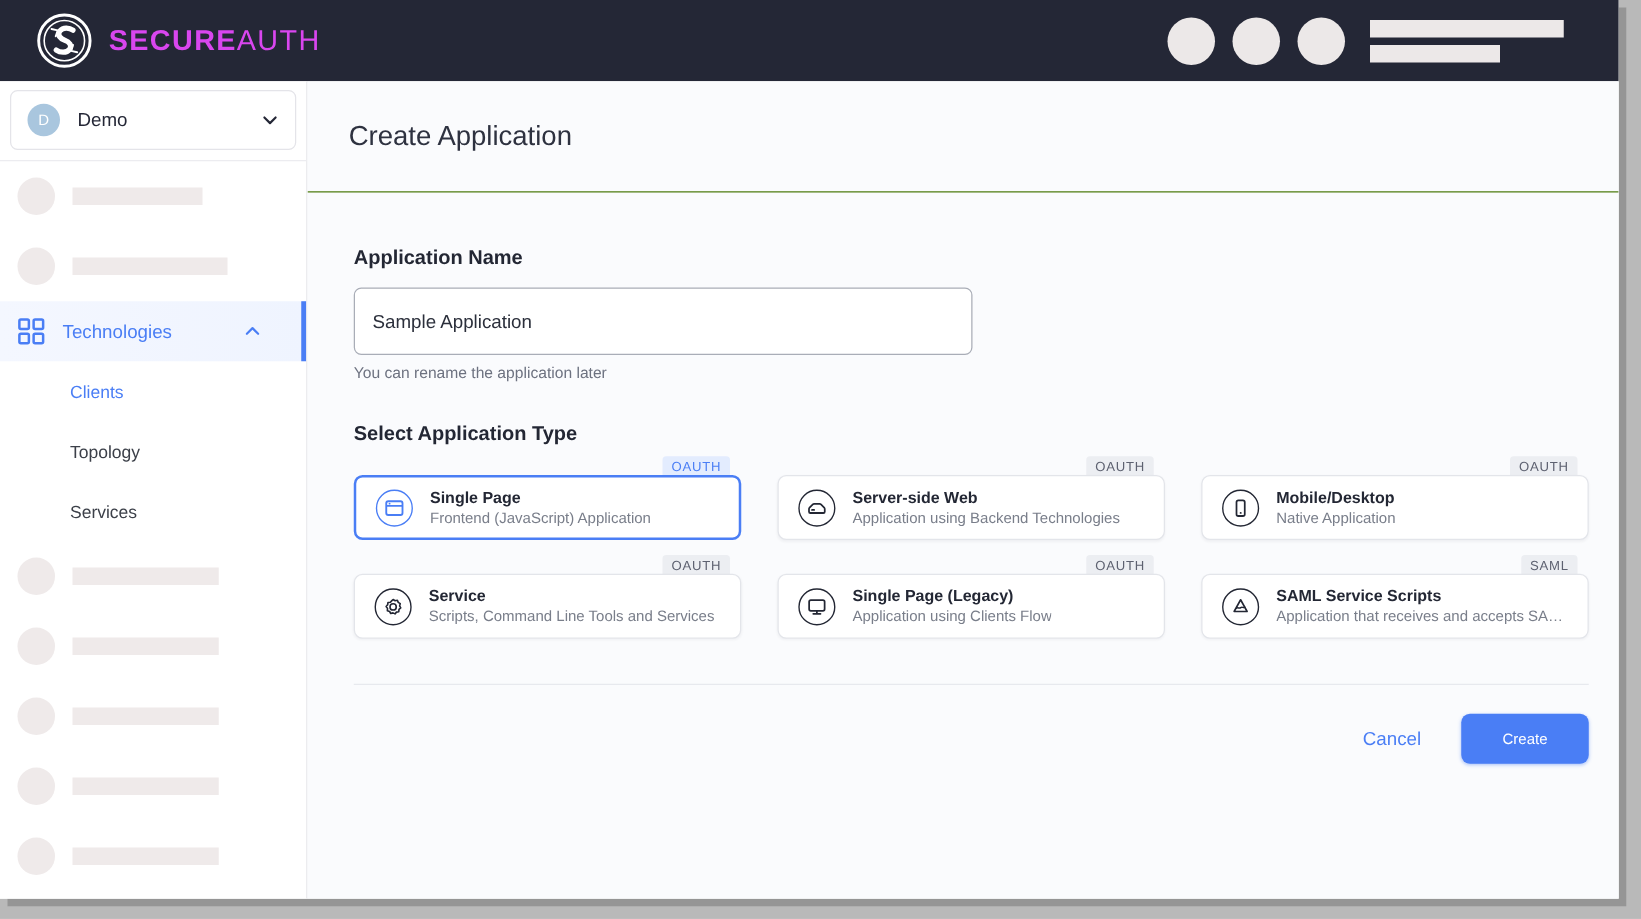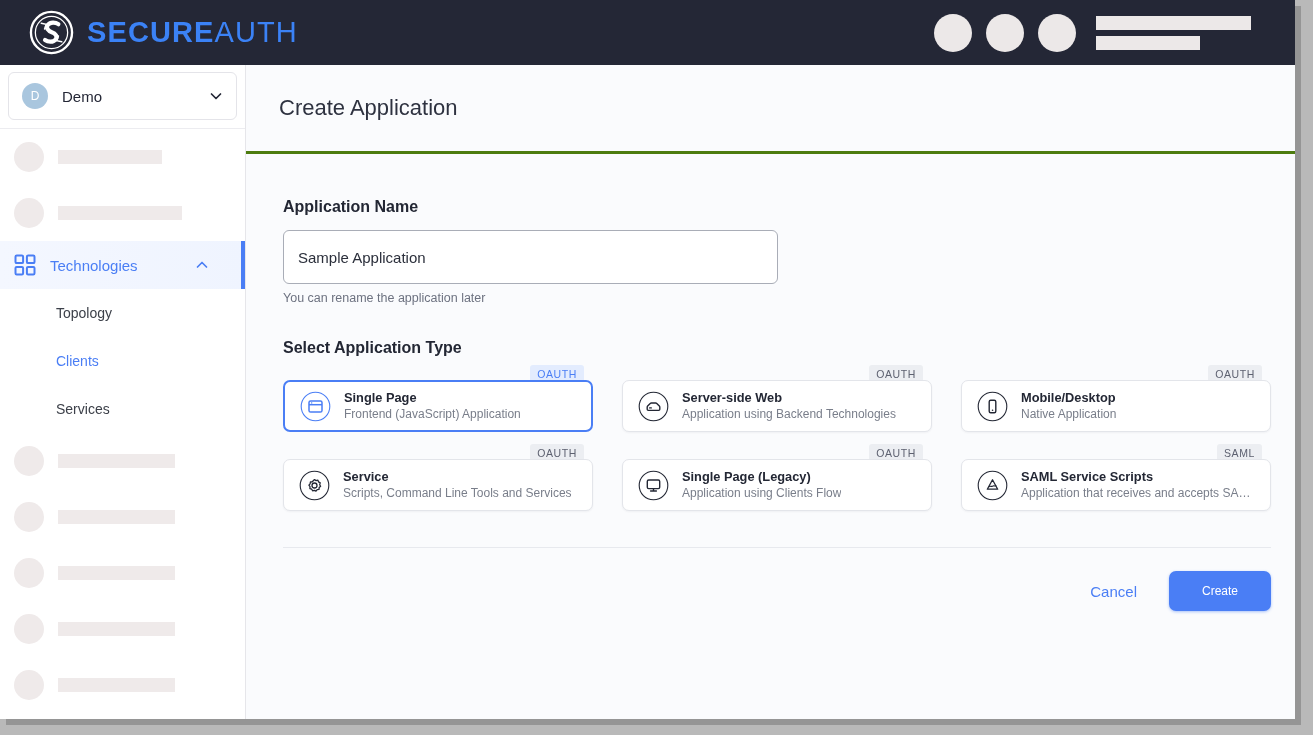--- a/index.html
+++ b/index.html
@@ -24,22 +24,22 @@
     height: 65px;
     background: #242736;
     display: flex;
     align-items: center;
     justify-content: space-between;
     padding: 0 44px 0 28px;
   }
   .brand { display: flex; align-items: center; gap: 12px; }
   .brand-mark { width: 47px; height: 47px; flex: none; }
   .brand-text {
-    color: #3b82f6;
-    font-size: 29px;
+    color: #d946ef;
+    font-size: 23px;
     letter-spacing: 1.1px;
     white-space: nowrap;
   }
   .brand-text b { font-weight: 700; }
   .brand-text span { font-weight: 300; }
 
   .topright { display: flex; align-items: center; gap: 14px; }
   .redact-circle {
     width: 38px; height: 38px; border-radius: 50%;
     background: #ece8e8; flex: none;
@@ -108,21 +108,21 @@
     height: 48px; display: flex; align-items: center;
     padding-left: 56px; font-size: 14px; color: #3c4049;
     cursor: pointer;
   }
   .sub-item.selected { color: #4a7ef5; }
 
   
   #main { flex: 1; background: #fafbfd; position: relative; overflow: hidden; }
   #page-head {
     height: 89px;
-    border-bottom: 3px solid #4d7c0f;
+    border-bottom: 1px solid #4d7c0f;
     display: flex; align-items: center;
     padding-left: 33px;
   }
   #page-title { font-size: 22px; color: #2e3240; font-weight: 400; }
 
   #content { padding: 44px 0 0 37px; }
   .section-label {
     font-size: 16px; font-weight: 700; color: #232734;
     margin-bottom: 14px;
   }
@@ -266,25 +266,25 @@
           </svg>
         </span>
         <span class="nav-label">Technologies</span>
         <span class="chev" style="margin-right:22px">
           <svg viewBox="0 0 14 14" width="14" height="14">
               <path d="M2.5 9L7 4.5 11.5 9" fill="none" stroke="#4a7ef5" stroke-width="1.7" stroke-linecap="round" stroke-linejoin="round"></path>
             </svg>
         </span>
       </div>
 
+      <div class="sub-item selected">
+        <span>Clients</span>
+      </div>
       <div class="sub-item">
         <span>Topology</span>
-      </div>
-      <div class="sub-item selected">
-        <span>Clients</span>
       </div>
       <div class="sub-item">
         <span>Services</span>
       </div>
 
       <div class="nav-redact">
         <span class="dot"></span>
         <span class="bar" style="width:117px"></span>
       </div>
       <div class="nav-redact">

